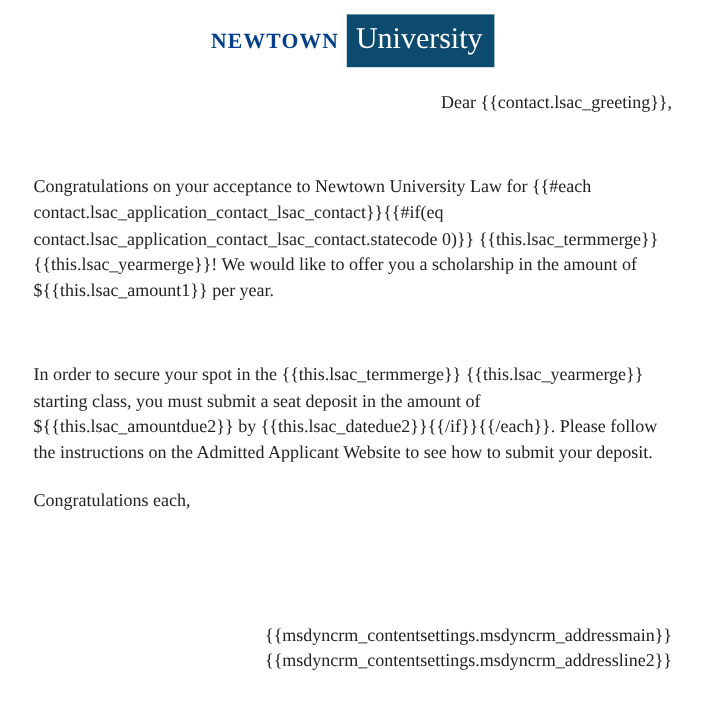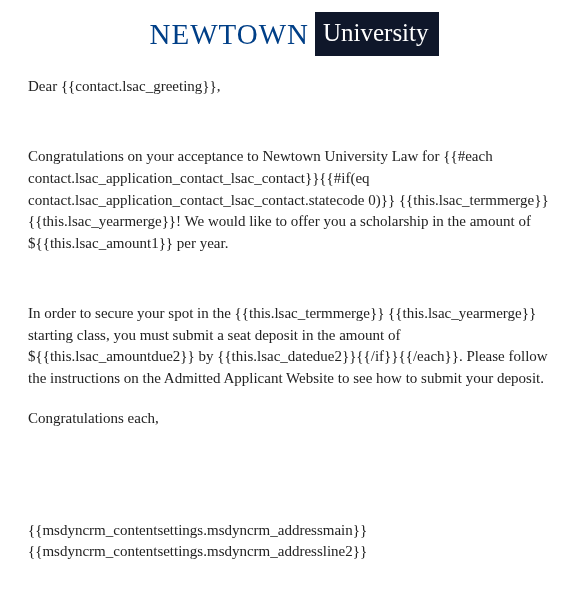--- a/index.html
+++ b/index.html
@@ -14,51 +14,52 @@
     }
     .logo {
       display: flex;
       align-items: center;
       justify-content: center;
       padding-top: 12px;
       padding-bottom: 16px;
     }
     .logo-left {
       font-family: 'Georgia', 'Times New Roman', serif;
-      font-weight: normal;
-      font-size: 29px;
+      font-weight: bold;
+      font-size: 18px;
       color: #003f87;
       letter-spacing: 1px;
       padding-right: 6px;
     }
     .logo-right {
       font-family: 'Georgia', 'Times New Roman', serif;
       font-size: 25px;
       color: #ffffff;
-      background: #0f172a;
+      background: #0c4a6e;
       padding: 3px 10px 5px 8px;
     }
     .content {
       padding: 4px 28px 0 28px;
     }
     .greeting {
       margin-bottom: 18px;
+      text-align: right;
     }
     .para {
       margin-bottom: 18px;
       margin-top: 48px;
     }
     .signoff1 {
       margin-bottom: 18px;
     }
     .signoff2 {
       margin-bottom: 90px;
     }
     .footer {
-      text-align: left;
+      text-align: right;
       font-size: 15px;
     }
     .footer-line {
       display: block;
     }
   </style>
 </head>
 <body>
 
 <div class="logo">

